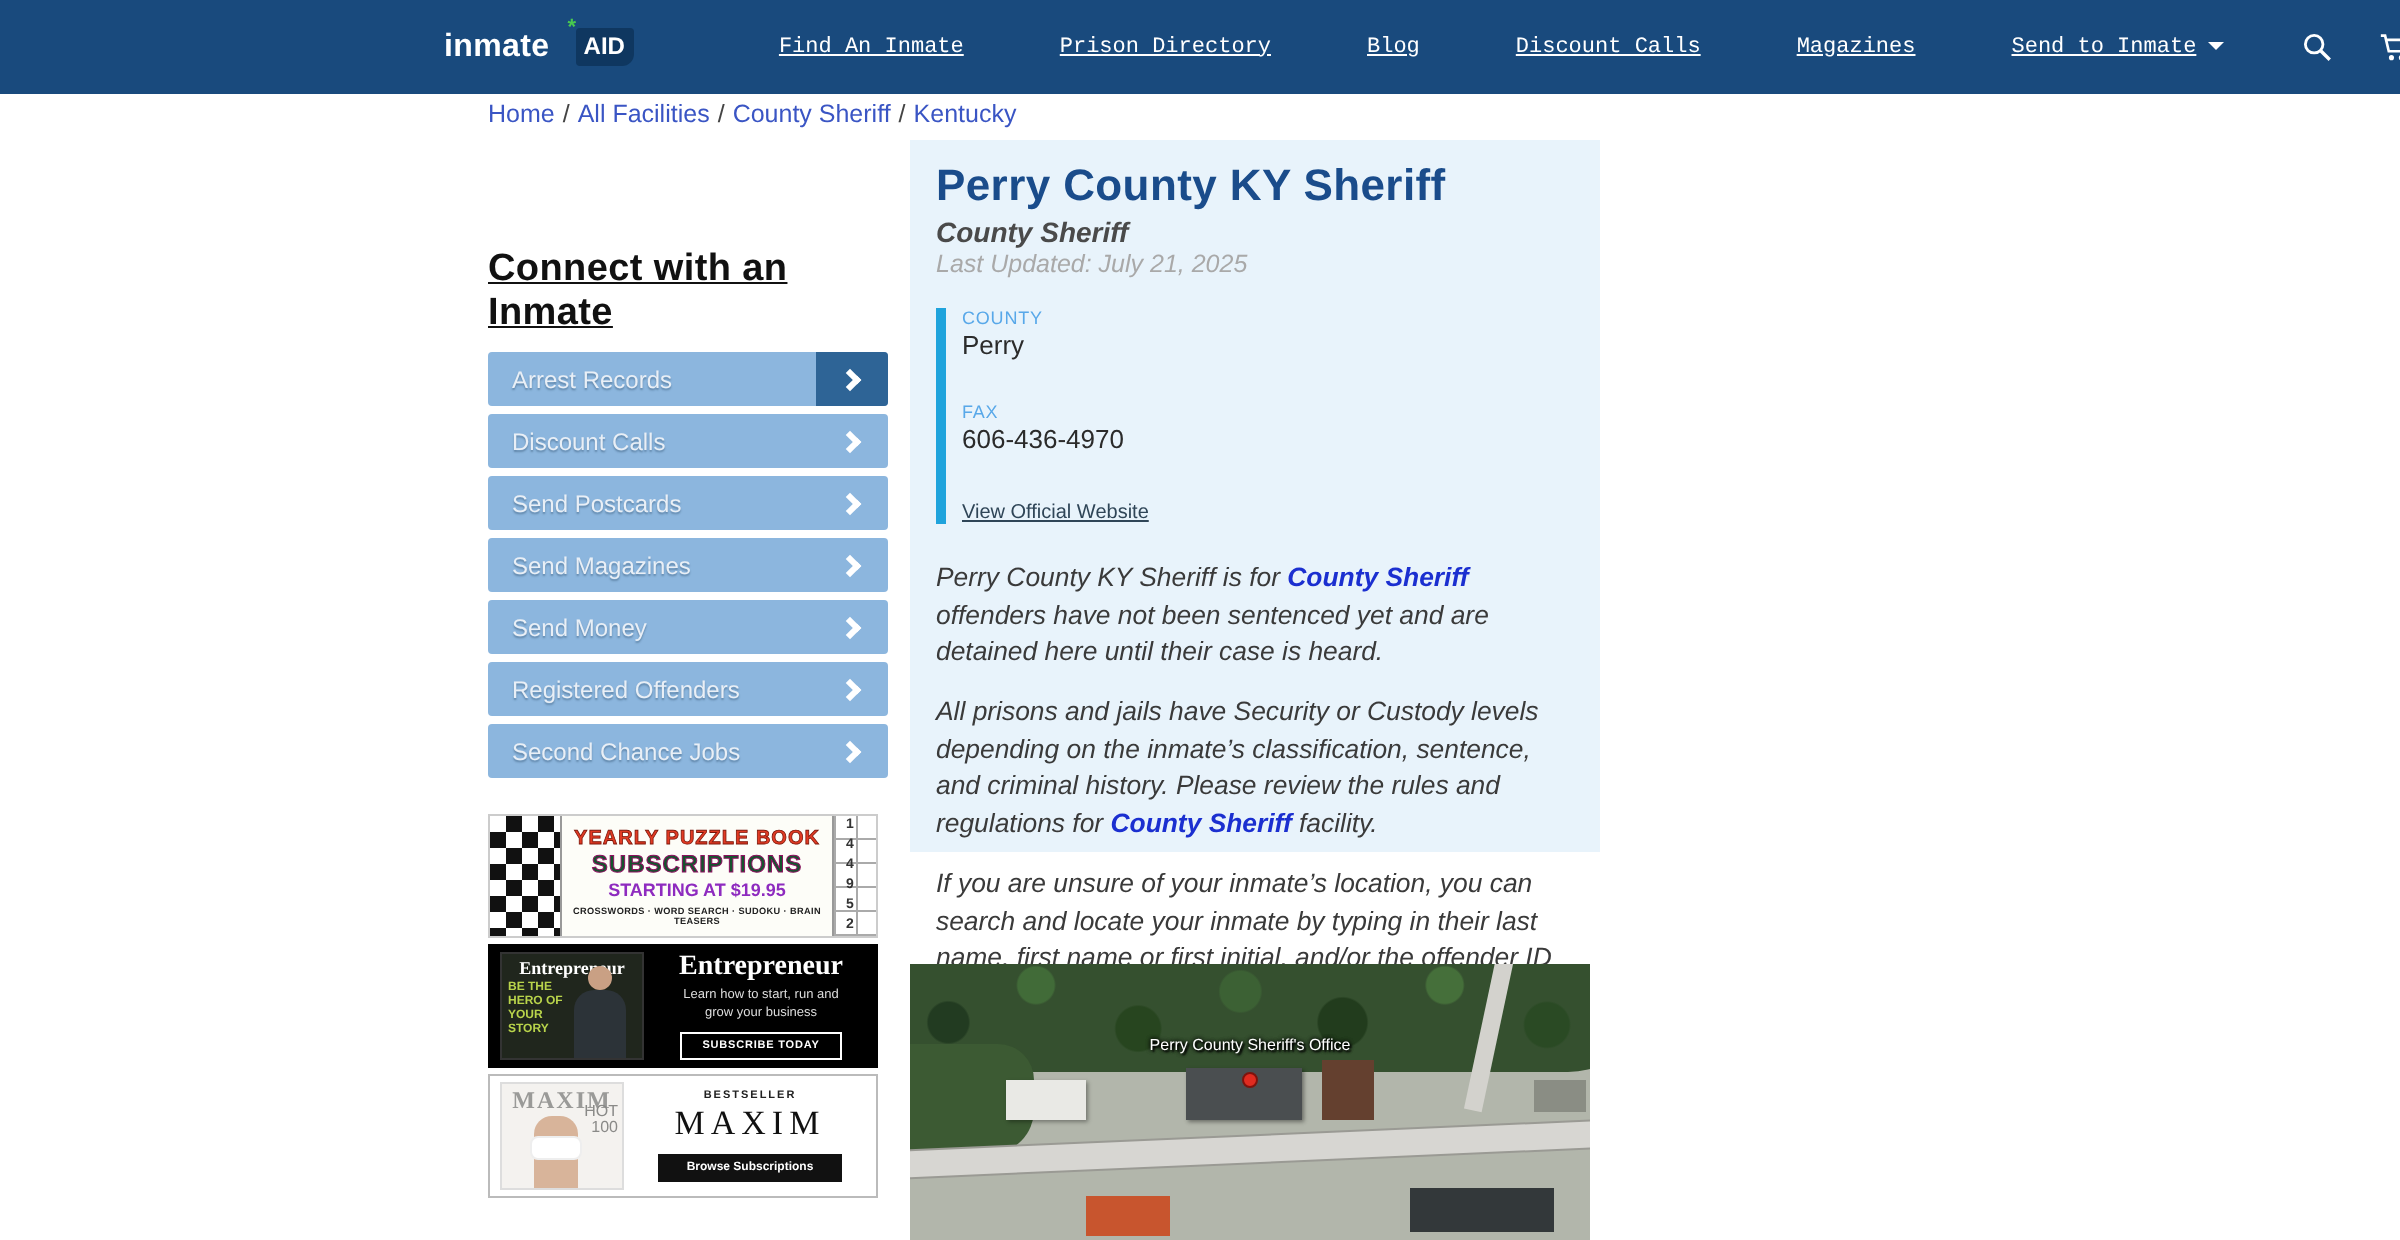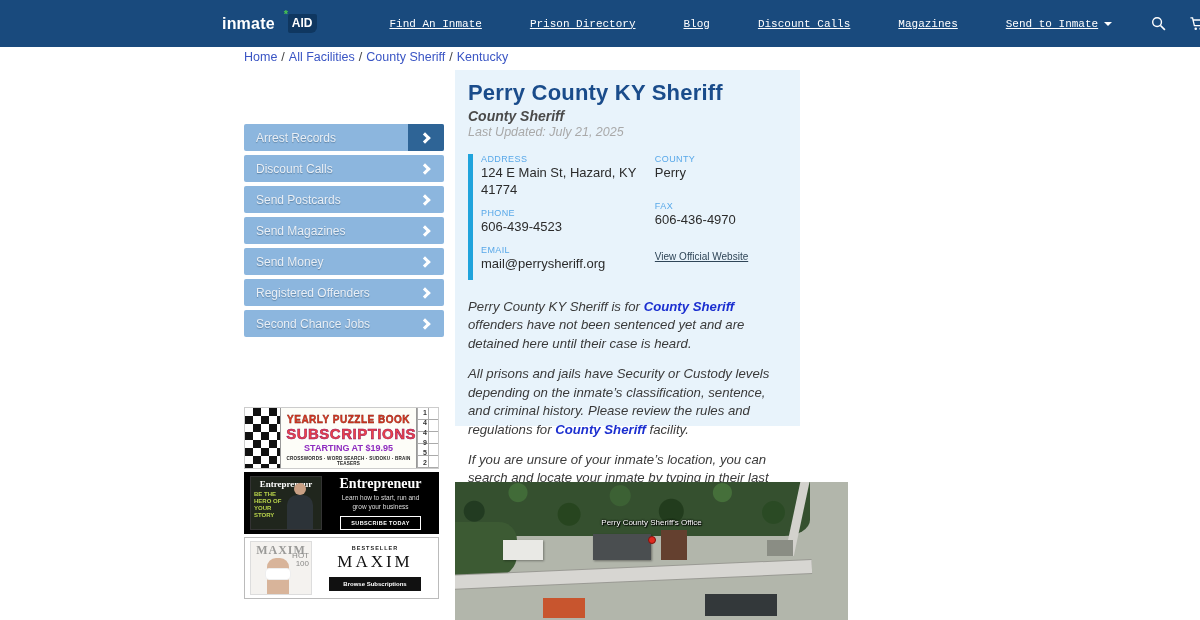--- a/index.html
+++ b/index.html
@@ -52,21 +52,21 @@
   .ad-puzzle { background:#fdfdf8; border:1px solid #ccc; display:flex; }
   .xword { width:36px; align-self:stretch;
     background-image:
       linear-gradient(45deg,#111 25%,transparent 25%,transparent 75%,#111 75%),
       linear-gradient(45deg,#111 25%,#fff 25%,#fff 75%,#111 75%);
     background-size:16px 16px; background-position:0 0,8px 8px;
     border-right:1px solid #999; }
   .puzzle-text { flex:1; text-align:center; padding-top:6px; }
   .pz1 { font-size:10px; font-weight:bold; color:#e23b24; letter-spacing:0.5px;
     -webkit-text-stroke:0.4px #7a1408; }
-  .pz2 { font-size:15px; font-weight:bold; color:#ef4444; letter-spacing:0.5px;text-align:right;
+  .pz2 { font-size:12px; font-weight:bold; color:#14532d; letter-spacing:0.5px;
     -webkit-text-stroke:0.5px #8d1060; }
   .pz3 { font-size:9px; font-weight:bold; color:#8e2bbf; margin-top:1px; }
   .pz4 { font-size:4.6px; font-weight:bold; color:#222; margin-top:3px; letter-spacing:0.2px; }
   .sudoku { width:22px; align-self:stretch; background:#fff; border-left:1px solid #999; position:relative;
     background-image:
       repeating-linear-gradient(0deg,#aaa 0,#aaa 1px,transparent 1px,transparent 12px),
       repeating-linear-gradient(90deg,#aaa 0,#aaa 1px,transparent 1px,transparent 11px); }
   .sudoku span { position:absolute; font-size:7px; font-weight:bold; color:#333; left:6px; }
   
   .ad-ent { background:#000; display:flex; align-items:center; }
@@ -125,21 +125,21 @@
   .paras { margin-top:16px; font-style:italic; color:#3a3a3a; font-size:13.2px; line-height:1.42; }
   .paras p { margin-bottom:11px; }
   .text-link { color:var(--link,#1B2FD0); font-weight:bold; cursor:pointer; text-decoration:none; }
 
   .btn-row { display:flex; gap:10px; margin-top:10px; }
   .green-btn { flex:1; background:var(--button_green,#46A24A); color:#fff; border:none;
     border-radius:4px; font-family:"Liberation Sans", sans-serif; font-weight:bold; font-size:12.5px;
     line-height:1.25; padding:7px 8px; cursor:pointer; text-align:center; }
 
   
-  .map { position:absolute; left:455px; top:482px; width:393px; height:138px; overflow:hidden;
+  .map { position:absolute; left:455px; top:482px; width:340px; height:138px; overflow:hidden;
     background:#b2b6ab; cursor:grab; }
   .map-trees { position:absolute; left:-10px; top:-8px; width:365px; height:62px; background:#35502f;
     background-image:
       radial-gradient(circle at 8% 60%, #223b21 10px, transparent 11px),
       radial-gradient(circle at 20% 30%, #416b38 9px, transparent 10px),
       radial-gradient(circle at 34% 65%, #27451f 11px, transparent 12px),
       radial-gradient(circle at 48% 35%, #3c6134 10px, transparent 11px),
       radial-gradient(circle at 62% 60%, #223c1d 12px, transparent 13px),
       radial-gradient(circle at 76% 30%, #456f3a 9px, transparent 10px),
       radial-gradient(circle at 90% 62%, #2a4a24 11px, transparent 12px);
@@ -199,20 +199,21 @@
     </span>
 
   </div>
 </div>
 
 <div class="breadcrumb">
   <a>Home</a><span class="crumb-sep">/</span><a>All Facilities</a><span class="crumb-sep">/</span><a>County Sheriff</a><span class="crumb-sep">/</span><a>Kentucky</a>
 </div>
 
 <div class="sidebar">
+  <div class="side-heading">Connect with an Inmate</div>
 
   <div class="side-item">
     <span class="side-label">Arrest Records</span>
     <span class="side-chevbox active">
         <span class="chev"></span>
       </span>
   </div>
   <div class="side-item">
     <span class="side-label">Discount Calls</span>
     <span class="side-chevbox">
@@ -307,34 +308,20 @@
 </div>
 
 <div class="main-panel">
   <div class="page-title">Perry County KY Sheriff</div>
   <div class="page-subtitle">County Sheriff</div>
   <div class="page-updated">Last Updated: July 21, 2025</div>
 
   <div class="info-box">
     <div class="info-bar"></div>
     <div class="info-grid">
-      <div class="info-col1">
-        <div class="info-field">
-          <div class="info-label">ADDRESS</div>
-          <div class="info-value">124 E Main St, Hazard, KY 41774</div>
-        </div>
-        <div class="info-field">
-          <div class="info-label">PHONE</div>
-          <div class="info-value">606-439-4523</div>
-        </div>
-        <div class="info-field">
-          <div class="info-label">EMAIL</div>
-          <div class="info-value">mail@perrysheriff.org</div>
-        </div>
-      </div>
       <div class="info-col2">
         <div class="info-field">
           <div class="info-label">COUNTY</div>
           <div class="info-value">Perry</div>
         </div>
         <div class="info-field" style="margin-top:19px;">
           <div class="info-label">FAX</div>
           <div class="info-value">606-436-4970</div>
         </div>
         <a class="official-link">View Official Website</a>

